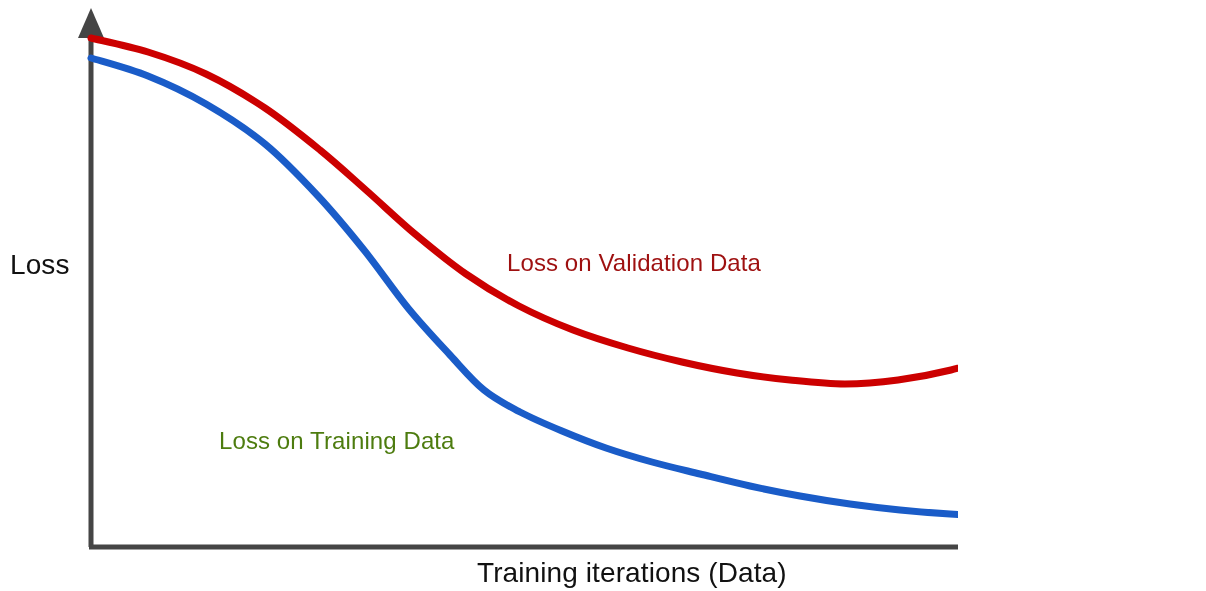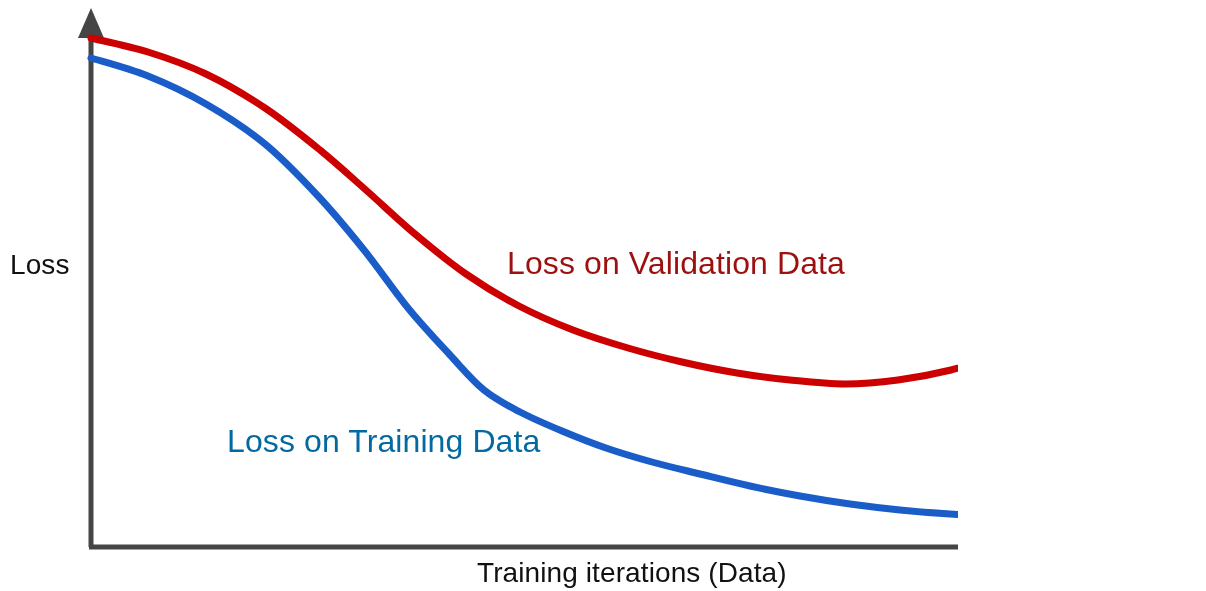--- a/index.html
+++ b/index.html
@@ -39,21 +39,21 @@
     left: 10px;
     top: 250px;
   }
   #x-axis-label {
     left: 477px;
     top: 558px;
   }
   .series-label {
     position: absolute;
     font-family: "Liberation Sans", sans-serif;
-    font-size: 32px;
+    font-size: 24px;
     line-height: 30px;
     white-space: nowrap;
     letter-spacing: 0.1px;
   }
   #validation-series-label {
     left: 507px;
     top: 248px;
   }
   #training-series-label {
     left: 227px;
@@ -79,15 +79,15 @@
 
     <path id="training-curve" fill="none" stroke="#1a5cc8" stroke-width="7" stroke-linecap="round" stroke-linejoin="round" d="M 91 58 C 100.50 61.00, 128.83 68.33, 148 76 C 167.17 83.67, 186.50 92.67, 206 104 C 225.50 115.33, 246.33 128.67, 265 144 C 283.67 159.33, 301.50 178.33, 318 196 C 334.50 213.67, 349.00 231.33, 364 250 C 379.00 268.67, 393.67 290.50, 408 308 C 422.33 325.50, 437.33 341.33, 450 355 C 462.67 368.67, 472.33 380.50, 484 390 C 495.67 399.50, 507.00 405.17, 520 412 C 533.00 418.83, 547.67 425.00, 562 431 C 576.33 437.00, 591.00 442.83, 606 448 C 621.00 453.17, 636.33 457.67, 652 462 C 667.67 466.33, 683.67 470.00, 700 474 C 716.33 478.00, 733.33 482.33, 750 486 C 766.67 489.67, 783.33 493.00, 800 496 C 816.67 499.00, 833.33 501.67, 850 504 C 866.67 506.33, 883.33 508.33, 900 510 C 916.67 511.67, 933.33 513.00, 950 514 C 966.67 515.00, 981.67 515.50, 1000 516 C 1018.33 516.50, 1038.33 517.00, 1060 517 C 1081.67 517.00, 1107.17 516.33, 1130 516 C 1152.83 515.67, 1185.83 515.17, 1197 515"></path>
   </svg>
 
   <div class="axis-label" id="y-axis-label">Loss</div>
 
   <div class="axis-label" id="x-axis-label">Training iterations (Data)</div>
 
   <div class="series-label" id="validation-series-label" style="color: rgb(158, 16, 16); left: 507px; top: 248px;">Loss on Validation Data</div>
 
-  <div class="series-label" id="training-series-label" style="color: #0369a1; left: 227px; top: 426px;">Loss on Training Data</div>
+  <div class="series-label" id="training-series-label" style="color: #4d7c0f; left: 219px; top: 426px;">Loss on Training Data</div>
 
 </div>
 
 </body></html>

